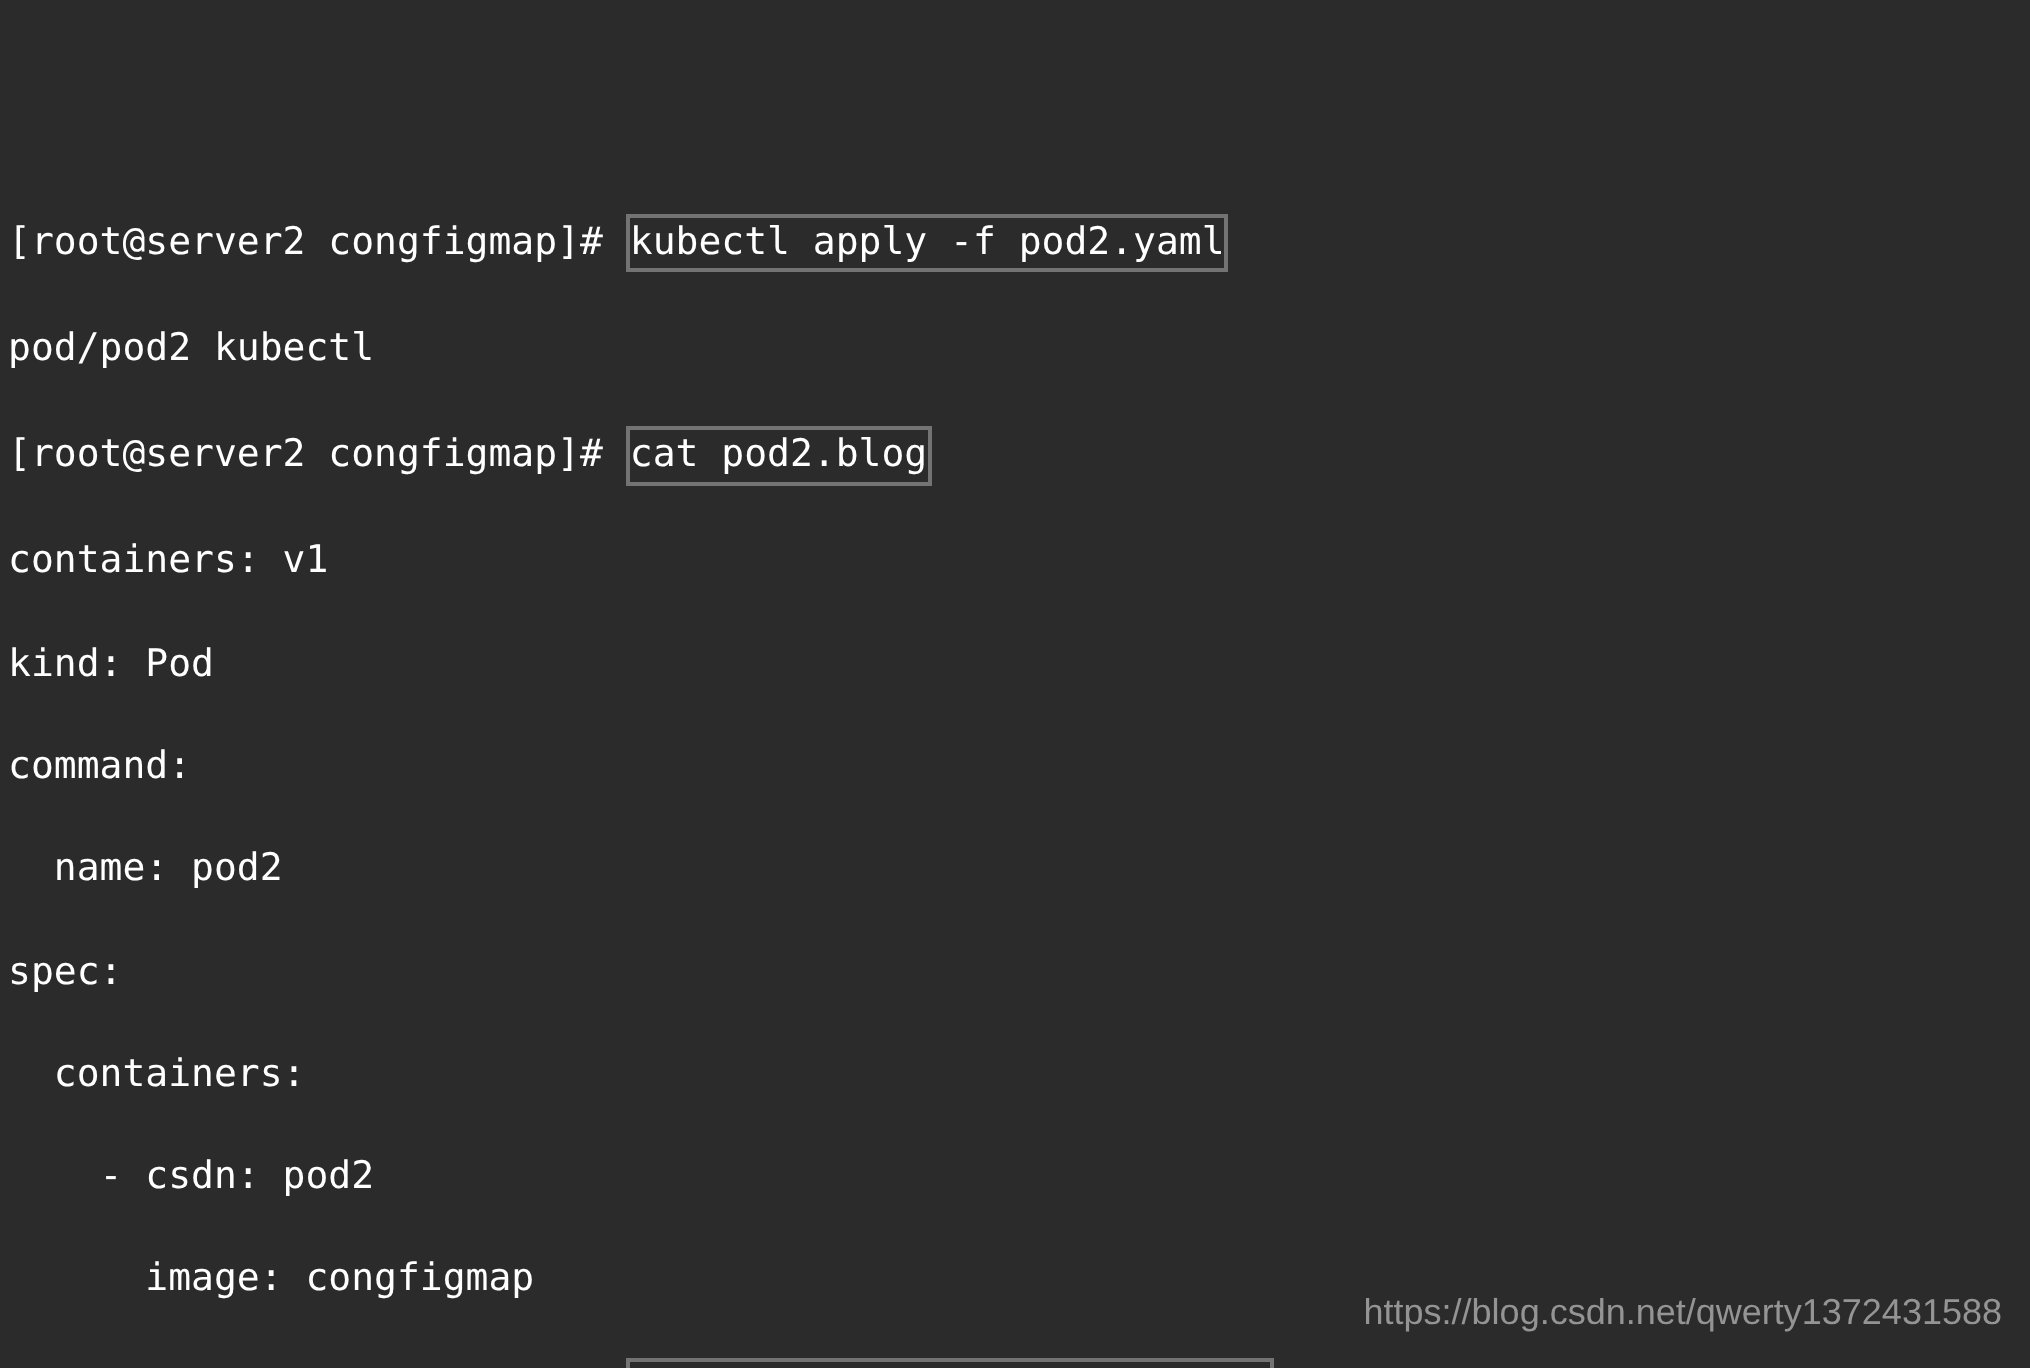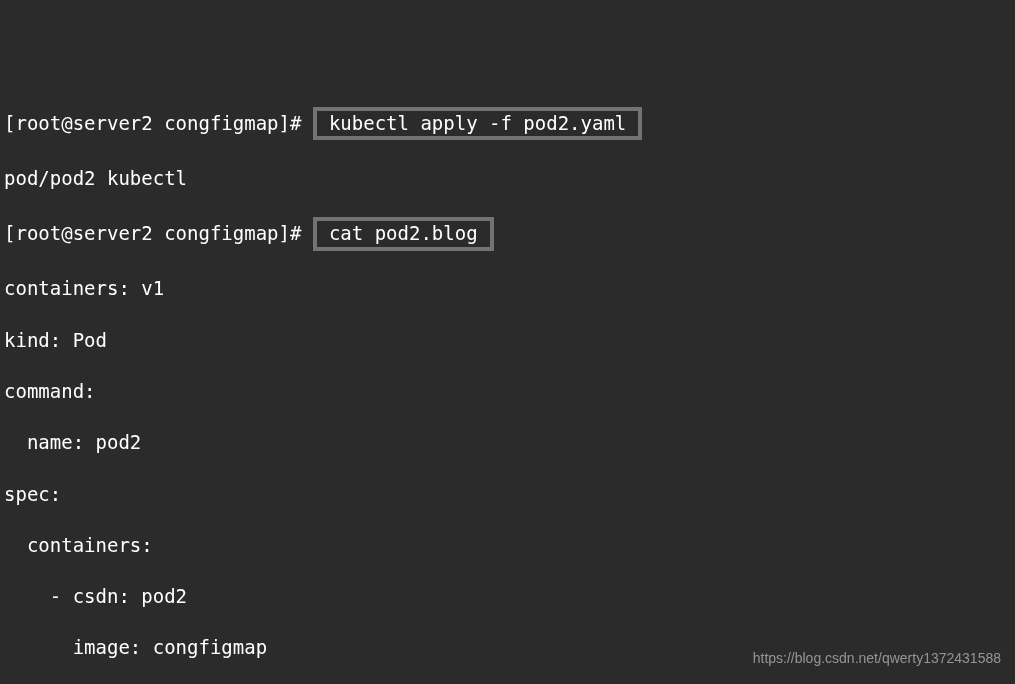--- a/index.html
+++ b/index.html
@@ -10,28 +10,28 @@
       font-size: 19px;
       line-height: 1.35;
       padding: 4px;
       white-space: pre;
       width: 1015px;
       height: 684px;
       overflow: hidden;
       position: relative;
     }
     .line { white-space: pre; }
-    .box1 { border: 4px solid #737373; display: inline-block; padding: 0 12px; }
+    .box1 { border: 2px solid #737373; display: inline-block; padding: 0 0; }
     .watermark {
       position: absolute;
       right: 14px;
       bottom: 16px;
       color: #b8b8b8;
       font-family: Arial, sans-serif;
-      font-size: 14px;
+      font-size: 18px;
       opacity: 0.75;
     }
   </style>
 </head>
 <body>
 
 
 
 <div class="line"><span>[root@server2 congfigmap]#</span> <span class="box1">kubectl apply -f pod2.yaml</span></div>
 <div class="line">pod/pod2 kubectl</div>

